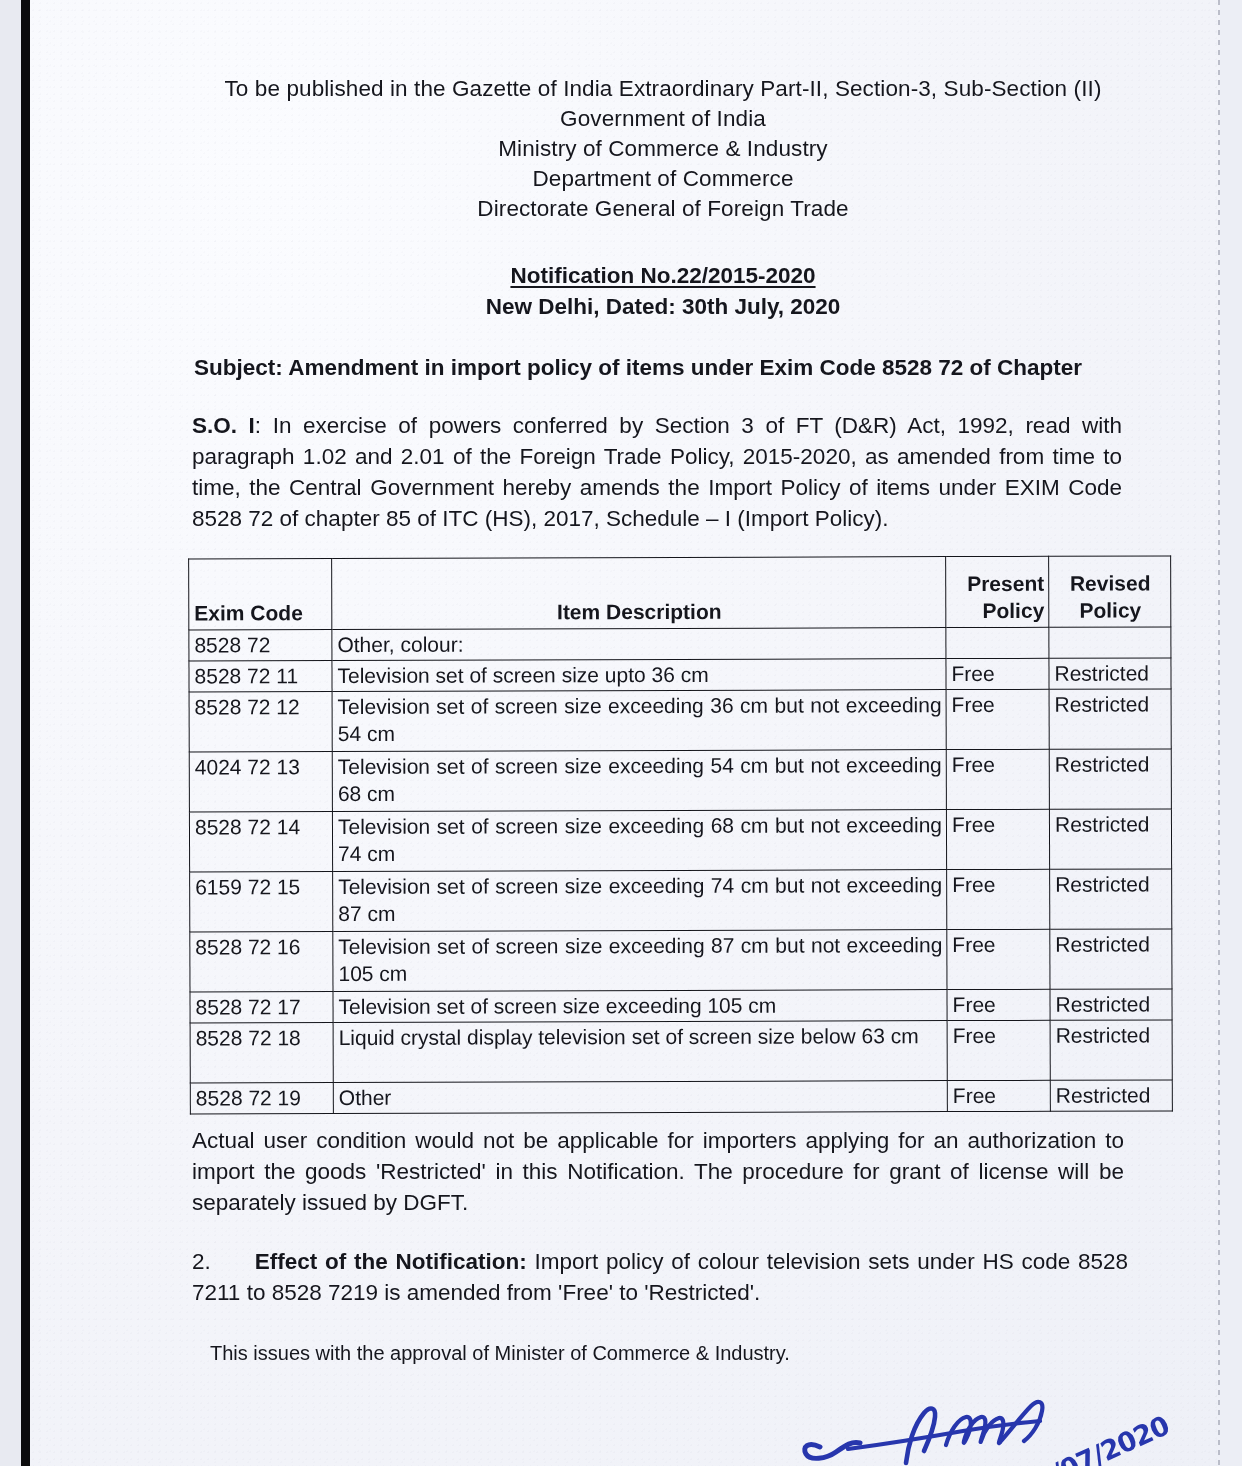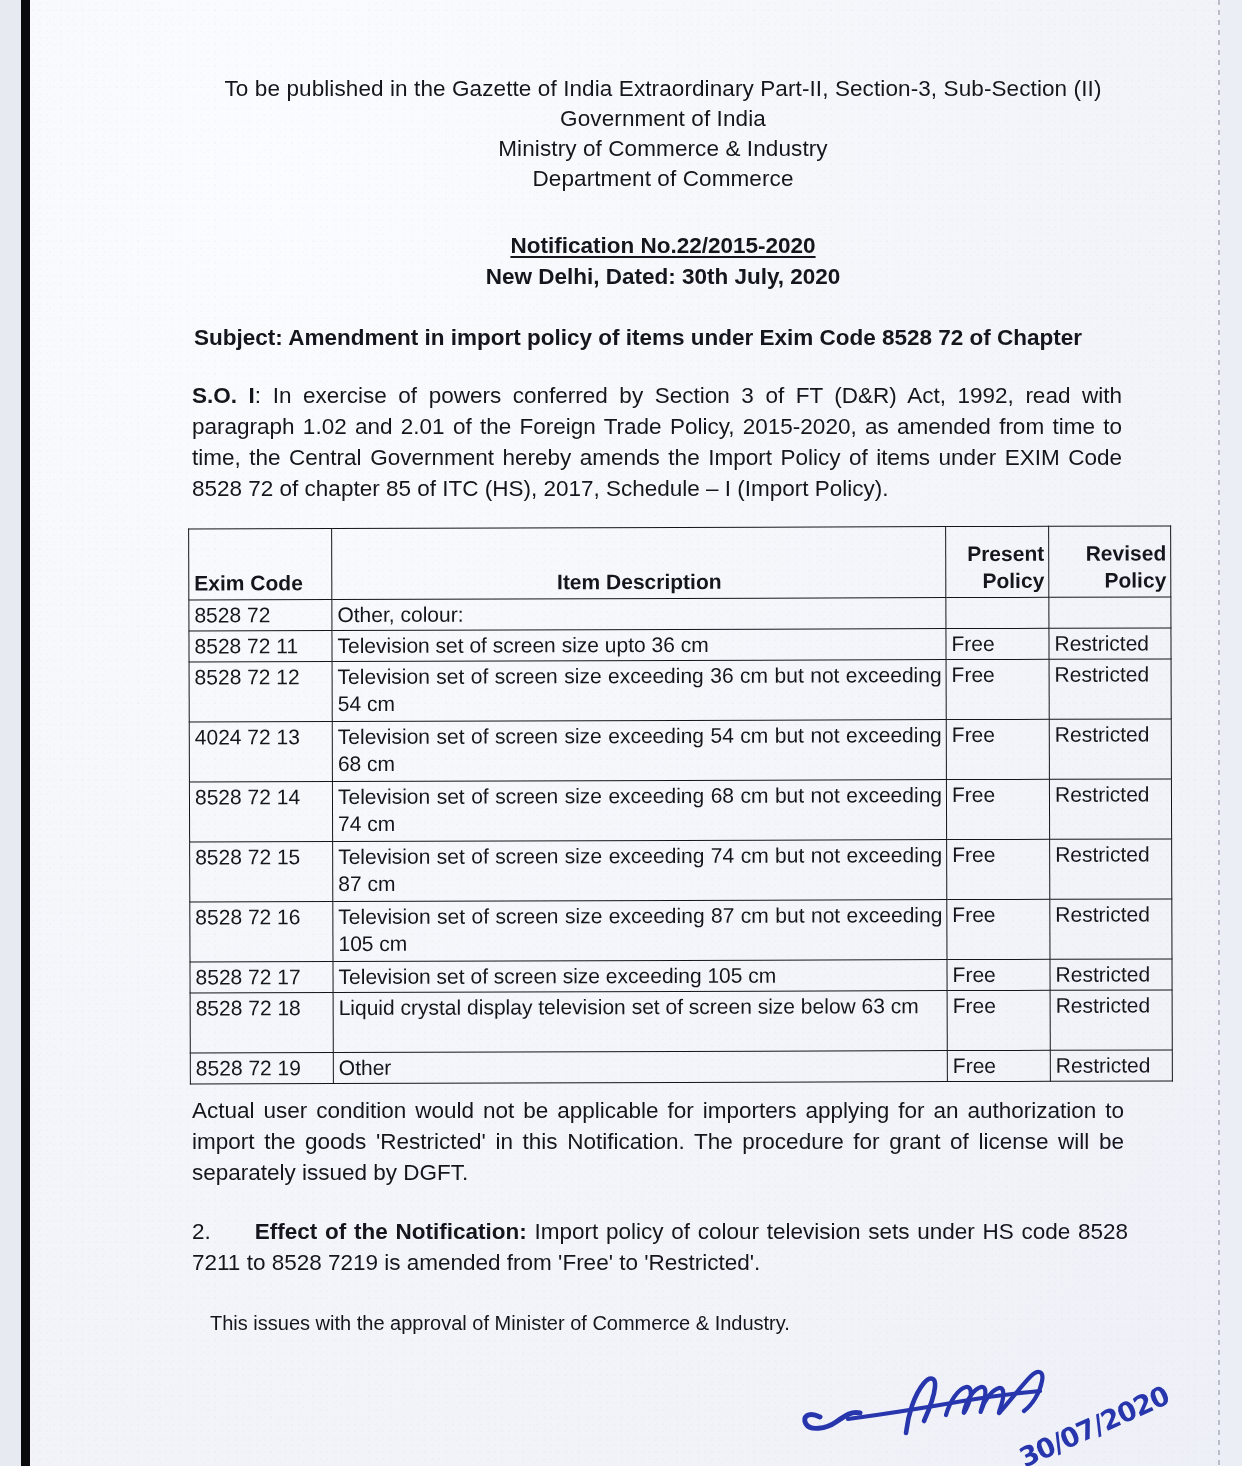--- a/index.html
+++ b/index.html
@@ -147,21 +147,21 @@
   }
   th.col-code, td.col-code { width: 133px; }
   th.col-desc, td.col-desc { width: 604px; }
   th.col-present, td.col-present { width: 93px; margin-left: 33px; }
   th.col-revised, td.col-revised { width: 112px; }
 
   th.col-code { text-align: left; }
   th.col-desc { text-align: center; }
   th.col-present, th.col-revised { text-align: right; padding-right: 2px; }
   th.col-present { padding-left: 0; }
-  th.col-revised { text-align: right; padding-left: 3px; }
+  th.col-revised { text-align: center; padding-left: 3px; }
 
   td.col-desc.justify {
     text-align: justify;
     text-align-last: left;
   }
 
   tr.r-tall td { height: 56px; }
   tr.r-short td { height: 27px; }
 
   td.col-present.indent { padding-left: 9px; }
@@ -229,20 +229,21 @@
 <div id="page">
   <div id="page-noise"></div>
 
   <div id="content">
 
     <div id="header-block">
       <div class="hdr-line">To be published in the Gazette of India Extraordinary Part-II, Section-3, Sub-Section (II)</div>
       <div class="hdr-line">Government of India</div>
       <div class="hdr-line">Ministry of Commerce &amp; Industry</div>
       <div class="hdr-line">Department of Commerce</div>
+      <div class="hdr-line">Directorate General of Foreign Trade</div>
     </div>
 
     <div id="notification-block">
       <div class="notif-title">Notification No.22/2015-2020</div>
       <div class="notif-date">New Delhi, Dated: 30th July, 2020</div>
     </div>
 
     <div id="subject-block">
       <div>Subject: Amendment in import policy of items under Exim Code 8528 72 of Chapter</div>
     </div>
@@ -290,21 +291,21 @@
           </tr>
 
           <tr class="r-tall">
             <td class="col-code">8528 72 14</td>
             <td class="col-desc justify">Television set of screen size exceeding 68 cm but not exceeding 74 cm</td>
             <td class="col-present">Free</td>
             <td class="col-revised">Restricted</td>
           </tr>
 
           <tr class="r-tall">
-            <td class="col-code">8528 72 15</td>
+            <td class="col-code">6159 72 15</td>
             <td class="col-desc justify">Television set of screen size exceeding 74 cm but not exceeding 87 cm</td>
             <td class="col-present">Free</td>
             <td class="col-revised">Restricted</td>
           </tr>
 
           <tr class="r-tall">
             <td class="col-code">8528 72 16</td>
             <td class="col-desc justify">Television set of screen size exceeding 87 cm but not exceeding 105 cm</td>
             <td class="col-present indent">Free</td>
             <td class="col-revised">Restricted</td>

